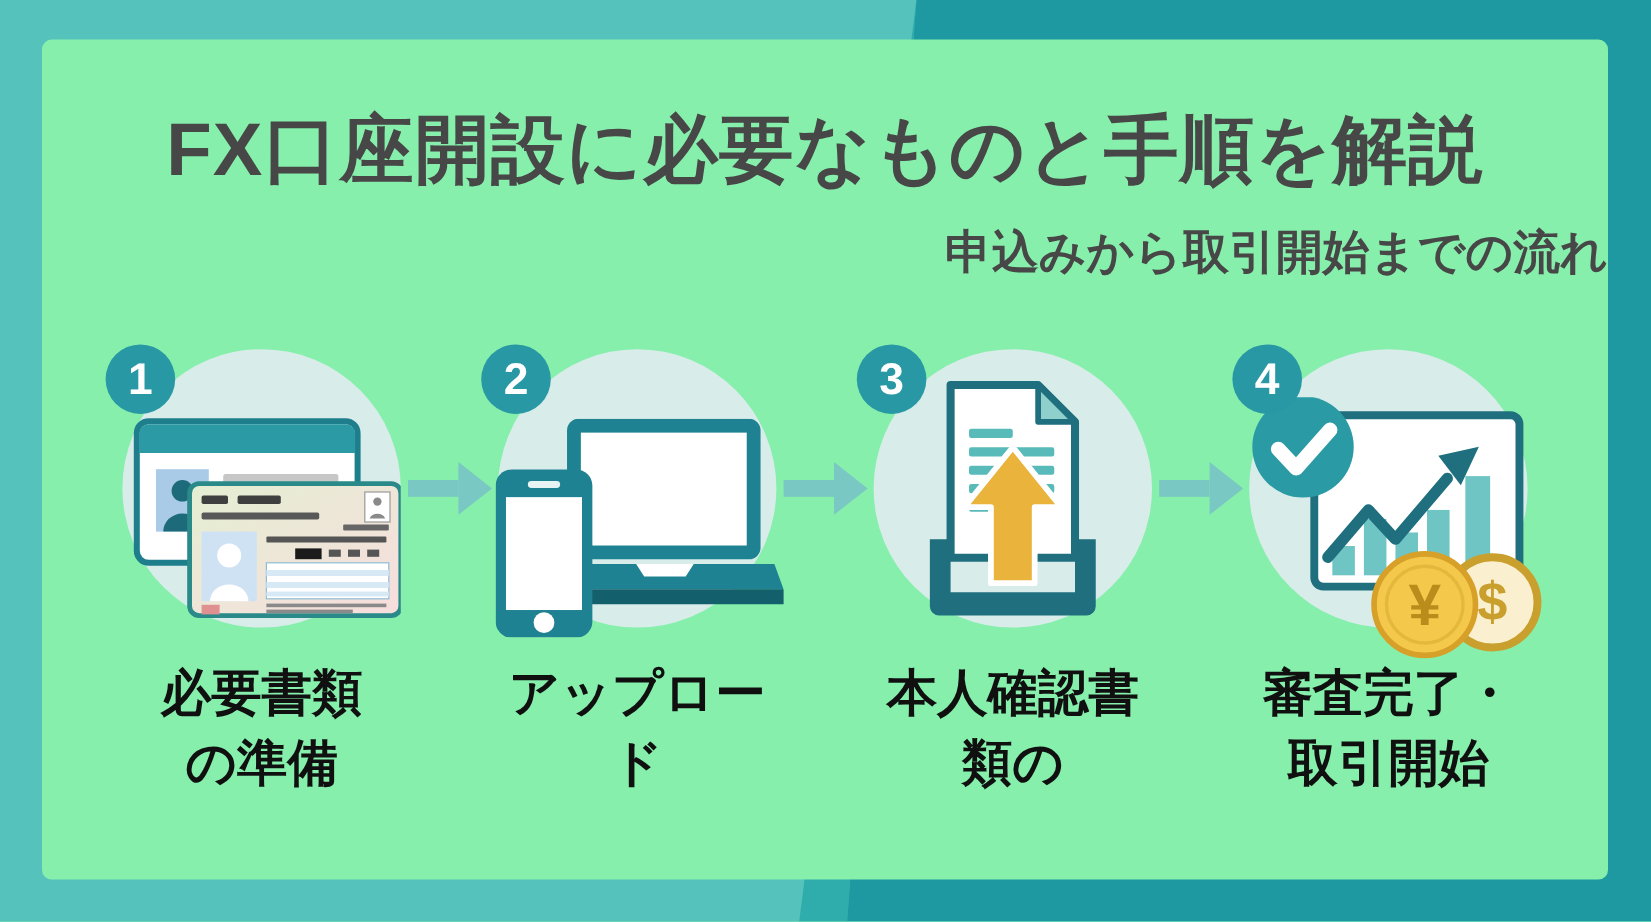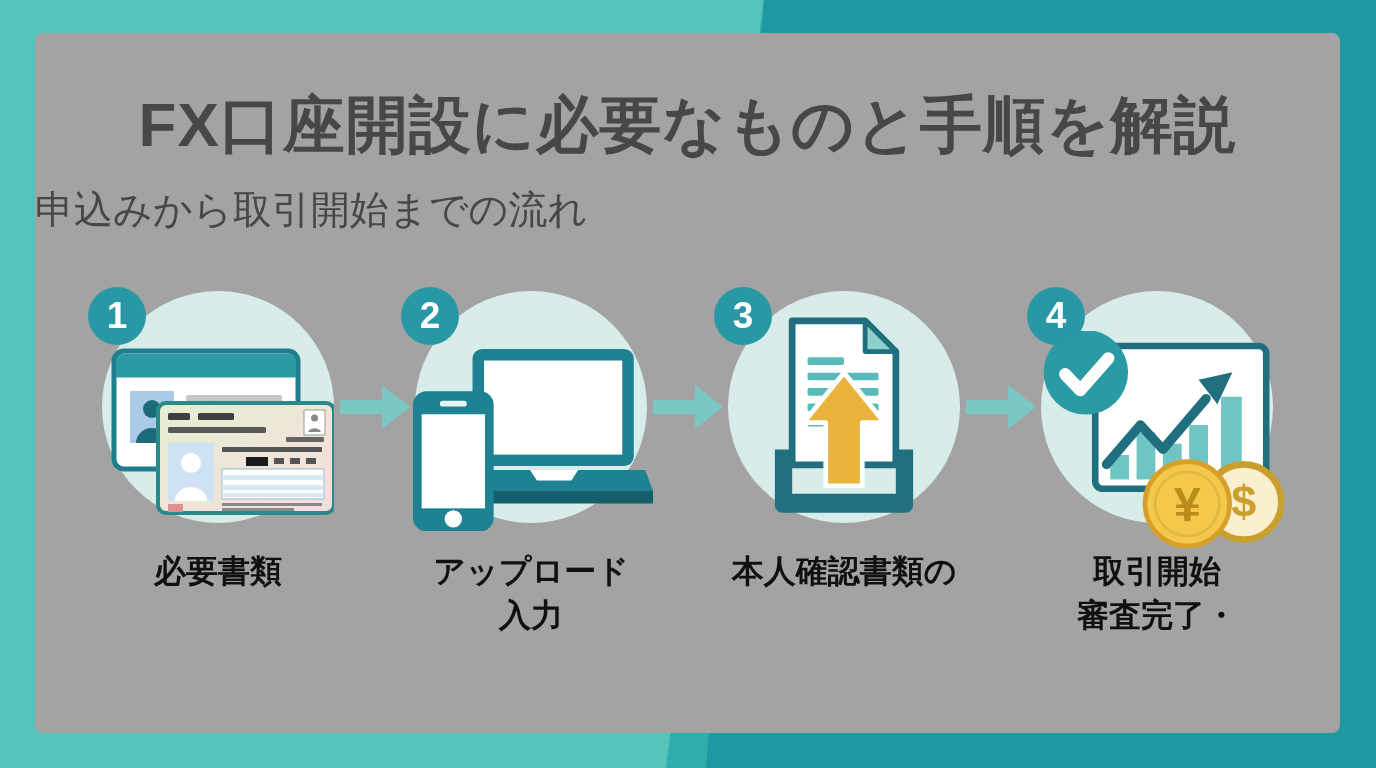--- a/index.html
+++ b/index.html
@@ -6,29 +6,29 @@
   body{
     width:1376px;height:768px;position:relative;overflow:hidden;
     background:#55c3bc;
     font-family:"Liberation Sans","DejaVu Sans",sans-serif;
   }
   .bg-layer{position:absolute;inset:0;}
   .bg-wedge{background:#2fadad;clip-path:polygon(55.5% 0,51.3% 100%,48.4% 100%);}
   .bg-dark{background:#1e99a1;clip-path:polygon(55.5% 0,100% 0,100% 100%,51.3% 100%);}
   .card{
     position:absolute;left:35px;top:33px;width:1305px;height:700px;
-    background:#a3a3a3;border-radius:8px;
+    background:#86efac;border-radius:8px;
   }
   .title{
     margin:50px 0 0;text-align:center;
     font-size:62px;font-weight:800;color:#474747;letter-spacing:1px;
   }
   .subtitle{
-    margin:16px 0 0;text-align:left;
-    font-size:39px;font-weight:400;color:#474747;
+    margin:16px 0 0;text-align:right;
+    font-size:39px;font-weight:700;color:#474747;
   }
   .steps{display:flex;justify-content:center;align-items:flex-start;margin-top:54px;}
   .step{width:240px;flex:none;}
   .icon-area{position:relative;width:232px;height:232px;margin:0 auto;}
   .circle{position:absolute;inset:0;border-radius:50%;background:#d8ecea;}
   .badge{
     position:absolute;left:-14px;top:-4px;width:58px;height:58px;border-radius:50%;
     background:#2899a4;color:#ffffff;font-size:37px;font-weight:800;
     display:flex;align-items:center;justify-content:center;z-index:3;
   }
@@ -41,21 +41,21 @@
   .arrow::before{
     content:"";position:absolute;left:2px;top:15px;width:42px;height:14px;background:#79c8c4;
   }
   .arrow::after{
     content:"";position:absolute;left:44px;top:0;width:0;height:0;
     border-top:22px solid transparent;border-bottom:22px solid transparent;
     border-left:28px solid #79c8c4;
   }
   .label{
     margin-top:26px;text-align:center;
-    font-size:32px;font-weight:800;color:#101010;line-height:1.38;
+    font-size:42px;font-weight:800;color:#101010;line-height:1.38;
   }
 </style>
 </head>
 <body>
 
 <div class="bg-layer bg-wedge"></div>
 <div class="bg-layer bg-dark"></div>
 
 <main class="card">
   <h1 class="title">FX口座開設に必要なものと手順を解説</h1>
@@ -109,20 +109,21 @@
             <rect x="64" y="105" width="72" height="3" fill="#8a8a8a"></rect>
             <rect x="10" y="101" width="15" height="8" fill="#df9191"></rect>
           </g>
         </svg>
         <div class="badge">
           <span>1</span>
         </div>
       </div>
       <div class="label">
         <div>必要書類</div>
+        <div>の準備</div>
       </div>
     </section>
 
     <div class="arrow"></div>
 
     <section class="step">
       <div class="icon-area">
         <div class="circle"></div>
         <svg class="icon icon2" viewBox="0 0 250 190">
           <rect x="62" y="0" width="168" height="122" rx="10" fill="#1f8292"></rect>
@@ -134,21 +135,20 @@
           <rect x="9" y="68" width="66" height="98" fill="#ffffff"></rect>
           <rect x="28" y="54" width="28" height="6" rx="3" fill="#e8f4f4"></rect>
           <circle cx="42" cy="177" r="9" fill="#ffffff"></circle>
         </svg>
         <div class="badge">
           <span>2</span>
         </div>
       </div>
       <div class="label">
         <div>アップロード</div>
-        <div>入力</div>
       </div>
     </section>
 
     <div class="arrow"></div>
 
     <section class="step">
       <div class="icon-area">
         <div class="circle"></div>
         <svg class="icon icon3" viewBox="0 0 200 212">
           <path d="M28,138 h18 v46 h108 v-46 h18 v58 a8,8 0 0 1 -8,8 h-128 a8,8 0 0 1 -8,-8 z" fill="#1f6f7e"></path>
@@ -198,19 +198,19 @@
             <circle cx="160" cy="184" r="45" fill="#f4c94b" stroke="#d7a028" stroke-width="5"></circle>
             <circle cx="160" cy="184" r="34" fill="none" stroke="#e3b83c" stroke-width="3"></circle>
             <text x="160" y="202" text-anchor="middle" font-size="52" font-weight="bold" fill="#b98c1c">¥</text>
           </g>
         </svg>
         <div class="badge">
           <span>4</span>
         </div>
       </div>
       <div class="label">
+        <div>審査完了・</div>
         <div>取引開始</div>
-        <div>審査完了・</div>
       </div>
     </section>
 
   </div>
 </main>
 
 </body></html>

